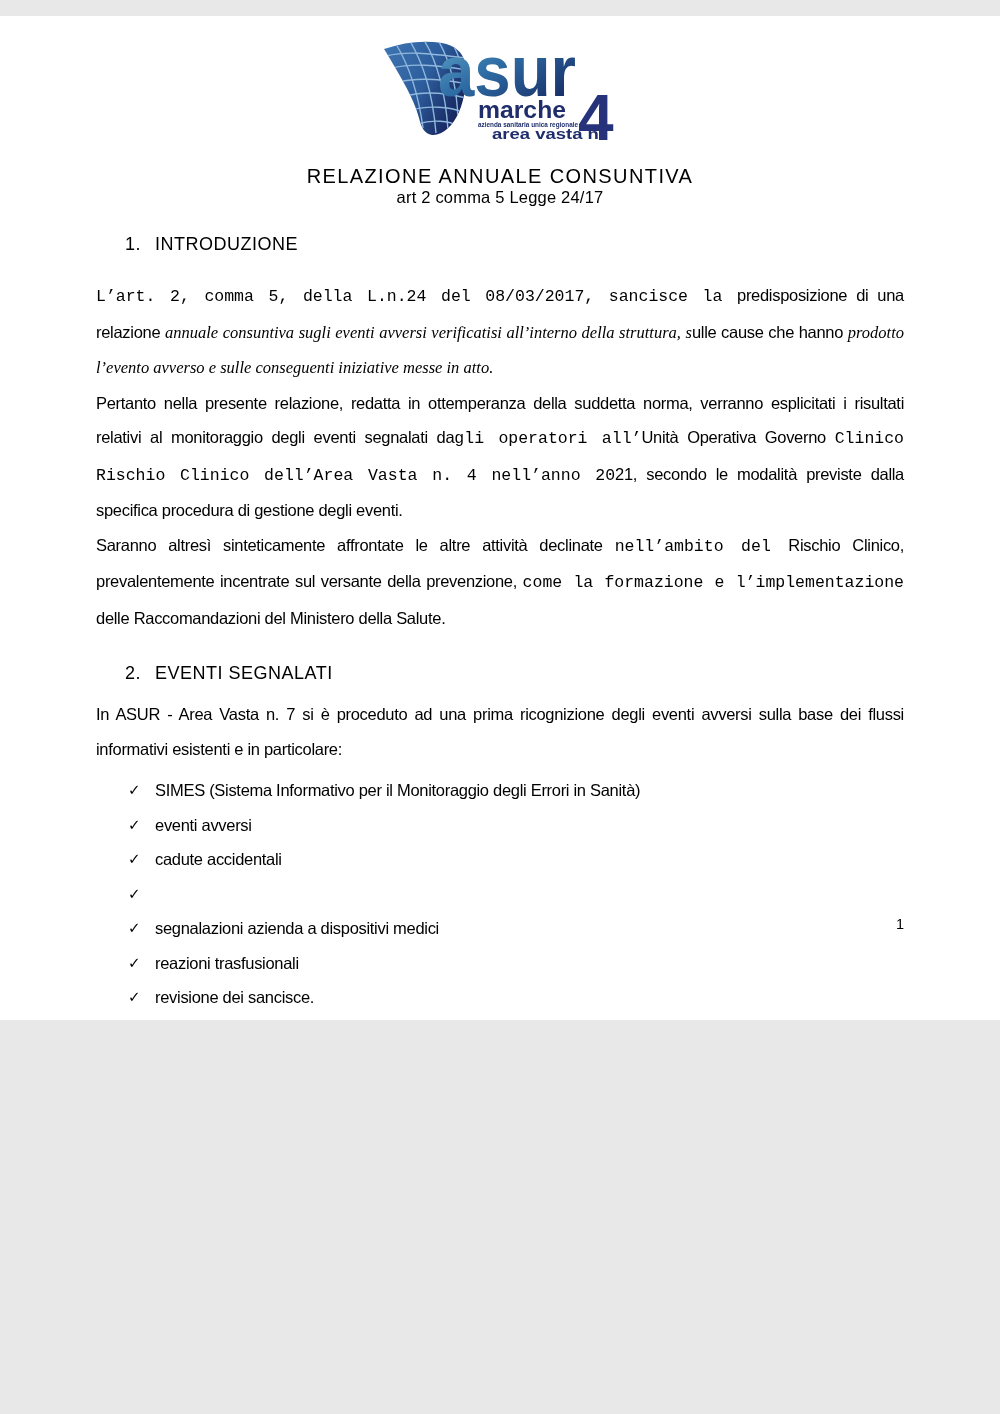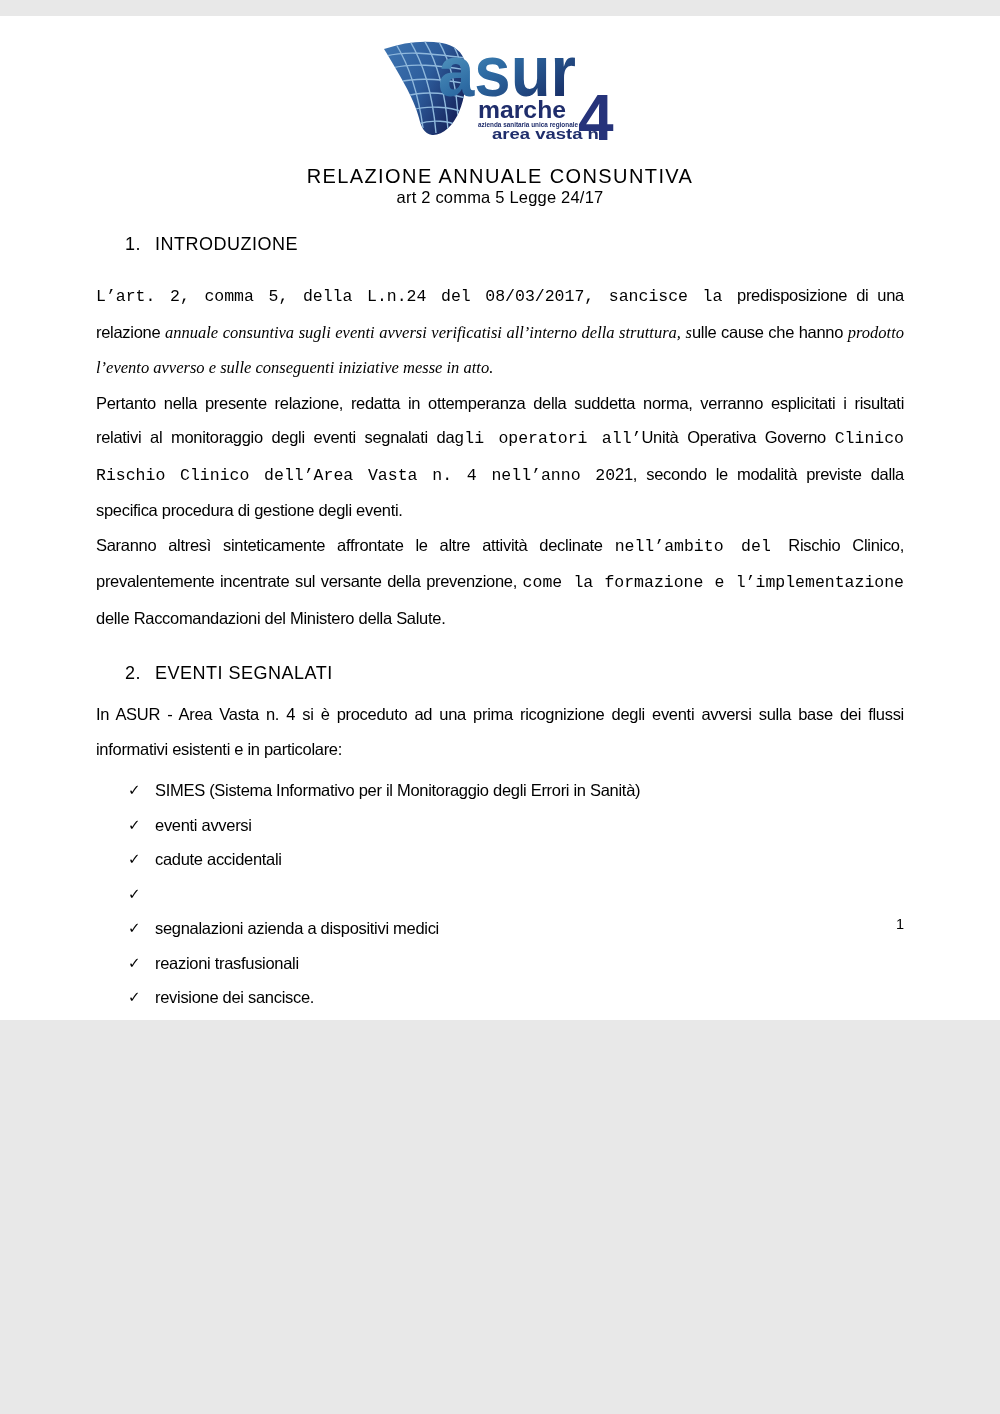--- a/index.html
+++ b/index.html
@@ -126,21 +126,21 @@
 
     <p class="para"><span class="r-sans">Pertanto nella presente relazione, redatta in ottemperanza della suddetta norma, verranno esplicitati i risultati relativi al monitoraggio degli eventi segnalati da</span><span class="r-serif">gli operatori all’</span><span class="r-sans">Unità Operativa Governo </span><span class="r-serif">Clinico Rischio Clinico dell’Area Vasta n. 4 nell’anno 20</span><span class="r-sans">21, secondo le modalità previste dalla specifica procedura di gestione degli eventi.</span></p>
 
     <p class="para"><span class="r-sans">Saranno altresì sinteticamente affrontate le altre attività declinate </span><span class="r-serif">nell’ambito del </span><span class="r-sans">Rischio Clinico, prevalentemente incentrate sul versante della prevenzione, </span><span class="r-serif">come la formazione e l’implementazione </span><span class="r-sans">delle Raccomandazioni del Ministero della Salute.</span></p>
 
     <h2 class="section-heading s2">
         <span class="sec-num">2.</span>
         <span>EVENTI SEGNALATI</span>
       </h2>
 
-    <p class="para intro2"><span class="r-sans">In ASUR - Area Vasta n. 4 si è proceduto ad una prima ricognizione degli eventi avversi sulla base dei flussi informativi esistenti e in particolare:</span></p>
+    <p class="para intro2"><span class="r-sans">In ASUR - Area Vasta n. 7 si è proceduto ad una prima ricognizione degli eventi avversi sulla base dei flussi informativi esistenti e in particolare:</span></p>
 
     <ul class="checklist">
       <li>
           <span class="check">✓</span>
           <span>SIMES (Sistema Informativo per il Monitoraggio degli Errori in Sanità)</span>
         </li>
       <li>
           <span class="check">✓</span>
           <span>eventi avversi</span>
         </li>

